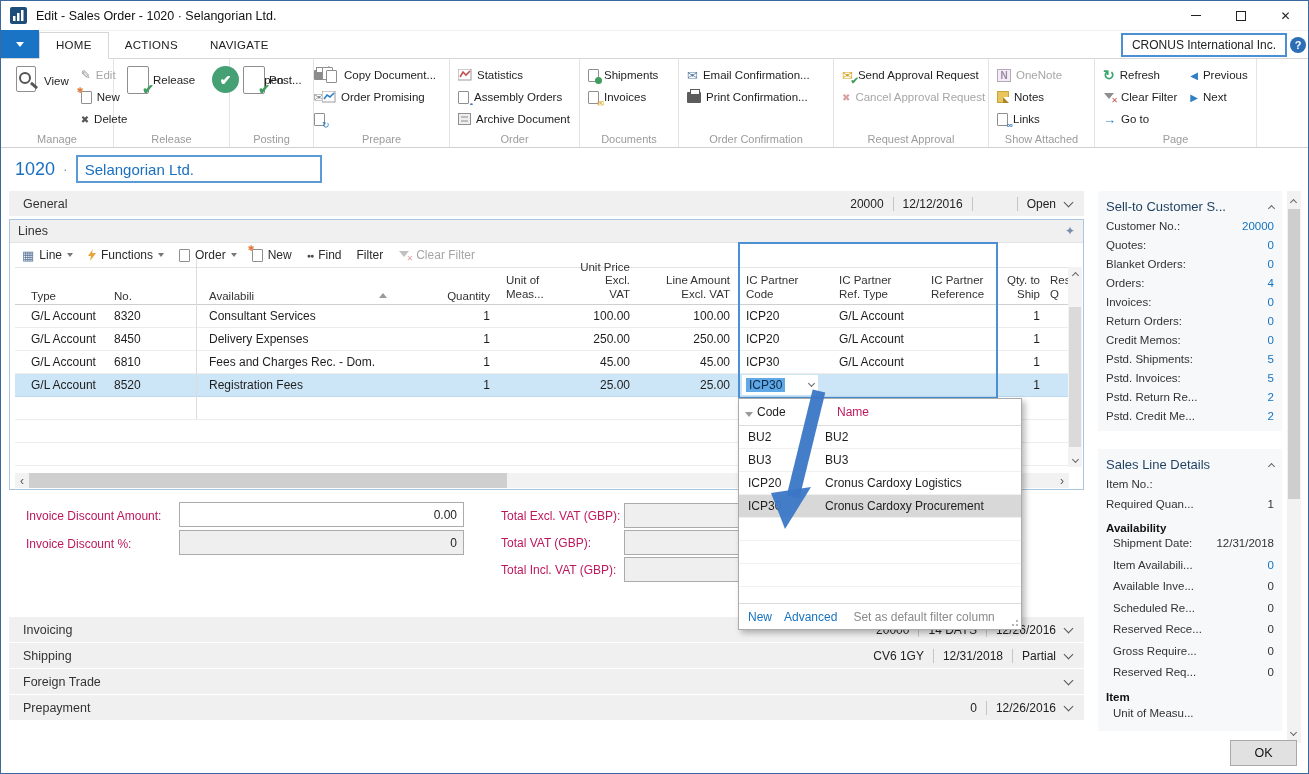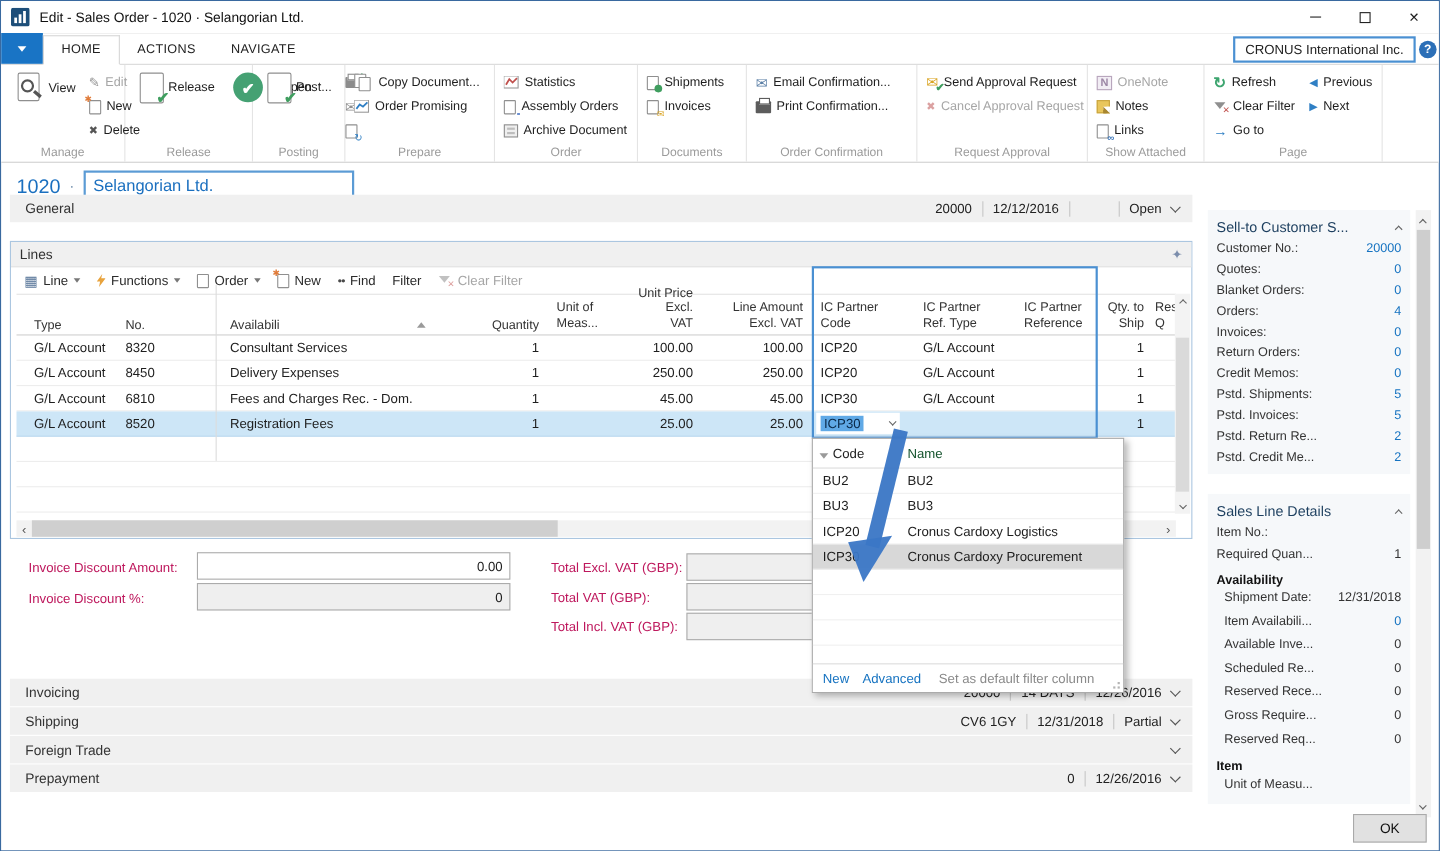--- a/index.html
+++ b/index.html
@@ -121,21 +121,21 @@
 .harrow{width:14px;text-align:center;flex:none}
 .hthumb{width:478px;height:15px;background:#cfcfcf;flex:none}
 
 .field{position:absolute;height:25px;border:1px solid #ababab;background:#fff;display:flex;align-items:center;justify-content:flex-end;padding:0 6px;font-size:12px}
 .field.ro{background:#efefef}
 .flabel{position:absolute;font-size:12px;color:#be185d;white-space:nowrap}
 
 .dd{left:737px;top:397px;width:284px;height:232px;background:#fff;border:1px solid #ababab;box-shadow:3px 3px 6px rgba(0,0,0,.28);z-index:10}
 .ddh{height:27px;display:flex;align-items:center;border-bottom:1px solid #dcdcdc;font-size:12px}
 .ddh .fun2{margin:4px 4px 0 6px;width:0;height:0;border-left:4px solid transparent;border-right:4px solid transparent;border-top:5px solid #9a9a9a}
-.ddh .nm{position:absolute;left:86px;color:#14532d}
+.ddh .nm{position:absolute;left:98px;color:#be185d}
 .ddr{height:23px;display:flex;align-items:center;border-bottom:1px solid #f0f0f0;font-size:12px;position:relative}
 .ddr .c1{width:86px;padding-left:9px;flex:none}
 .ddsel{background:#d8d8d8}
 .ddf{position:absolute;bottom:0;left:0;right:0;height:26px;border-top:1px solid #dcdcdc;display:flex;align-items:center;gap:12px;padding:0 9px;font-size:12px;color:#8a8a8a;background:#fff}
 .link{color:#1673c1}
 .ddf .fgrp{display:flex;align-items:center;gap:4px}
 .grip{position:absolute;right:3px;bottom:3px;width:2px;height:2px;background:#b5b5b5;box-shadow:-4px 0 #b5b5b5,0 -4px #b5b5b5}
 .callout{left:737px;top:241px;width:260px;height:157px;border:2px solid #4a90d2;z-index:6;pointer-events:none}
 .arrow{left:740px;top:388px;z-index:30;pointer-events:none}
 
@@ -389,21 +389,21 @@
     <div class="grp-l">Page</div>
   </div>
 </div>
 
 <div class="abs dh">
   <span class="dhno">1020</span>
   <span class="dhsep">·</span>
   <div class="namebox">Selangorian Ltd.</div>
 </div>
 
-<div class="abs bar" style="top:176px">
+<div class="abs bar" style="top:190px">
   <span>General</span>
   <div class="barv">
     <span>20000</span>
       <span class="vsep"></span>
     <span>12/12/2016</span>
       <span class="vsep"></span>
     <span style="width:26px"></span>
       <span class="vsep"></span>
     <span>Open</span>
     <span class="chev dn"></span>

